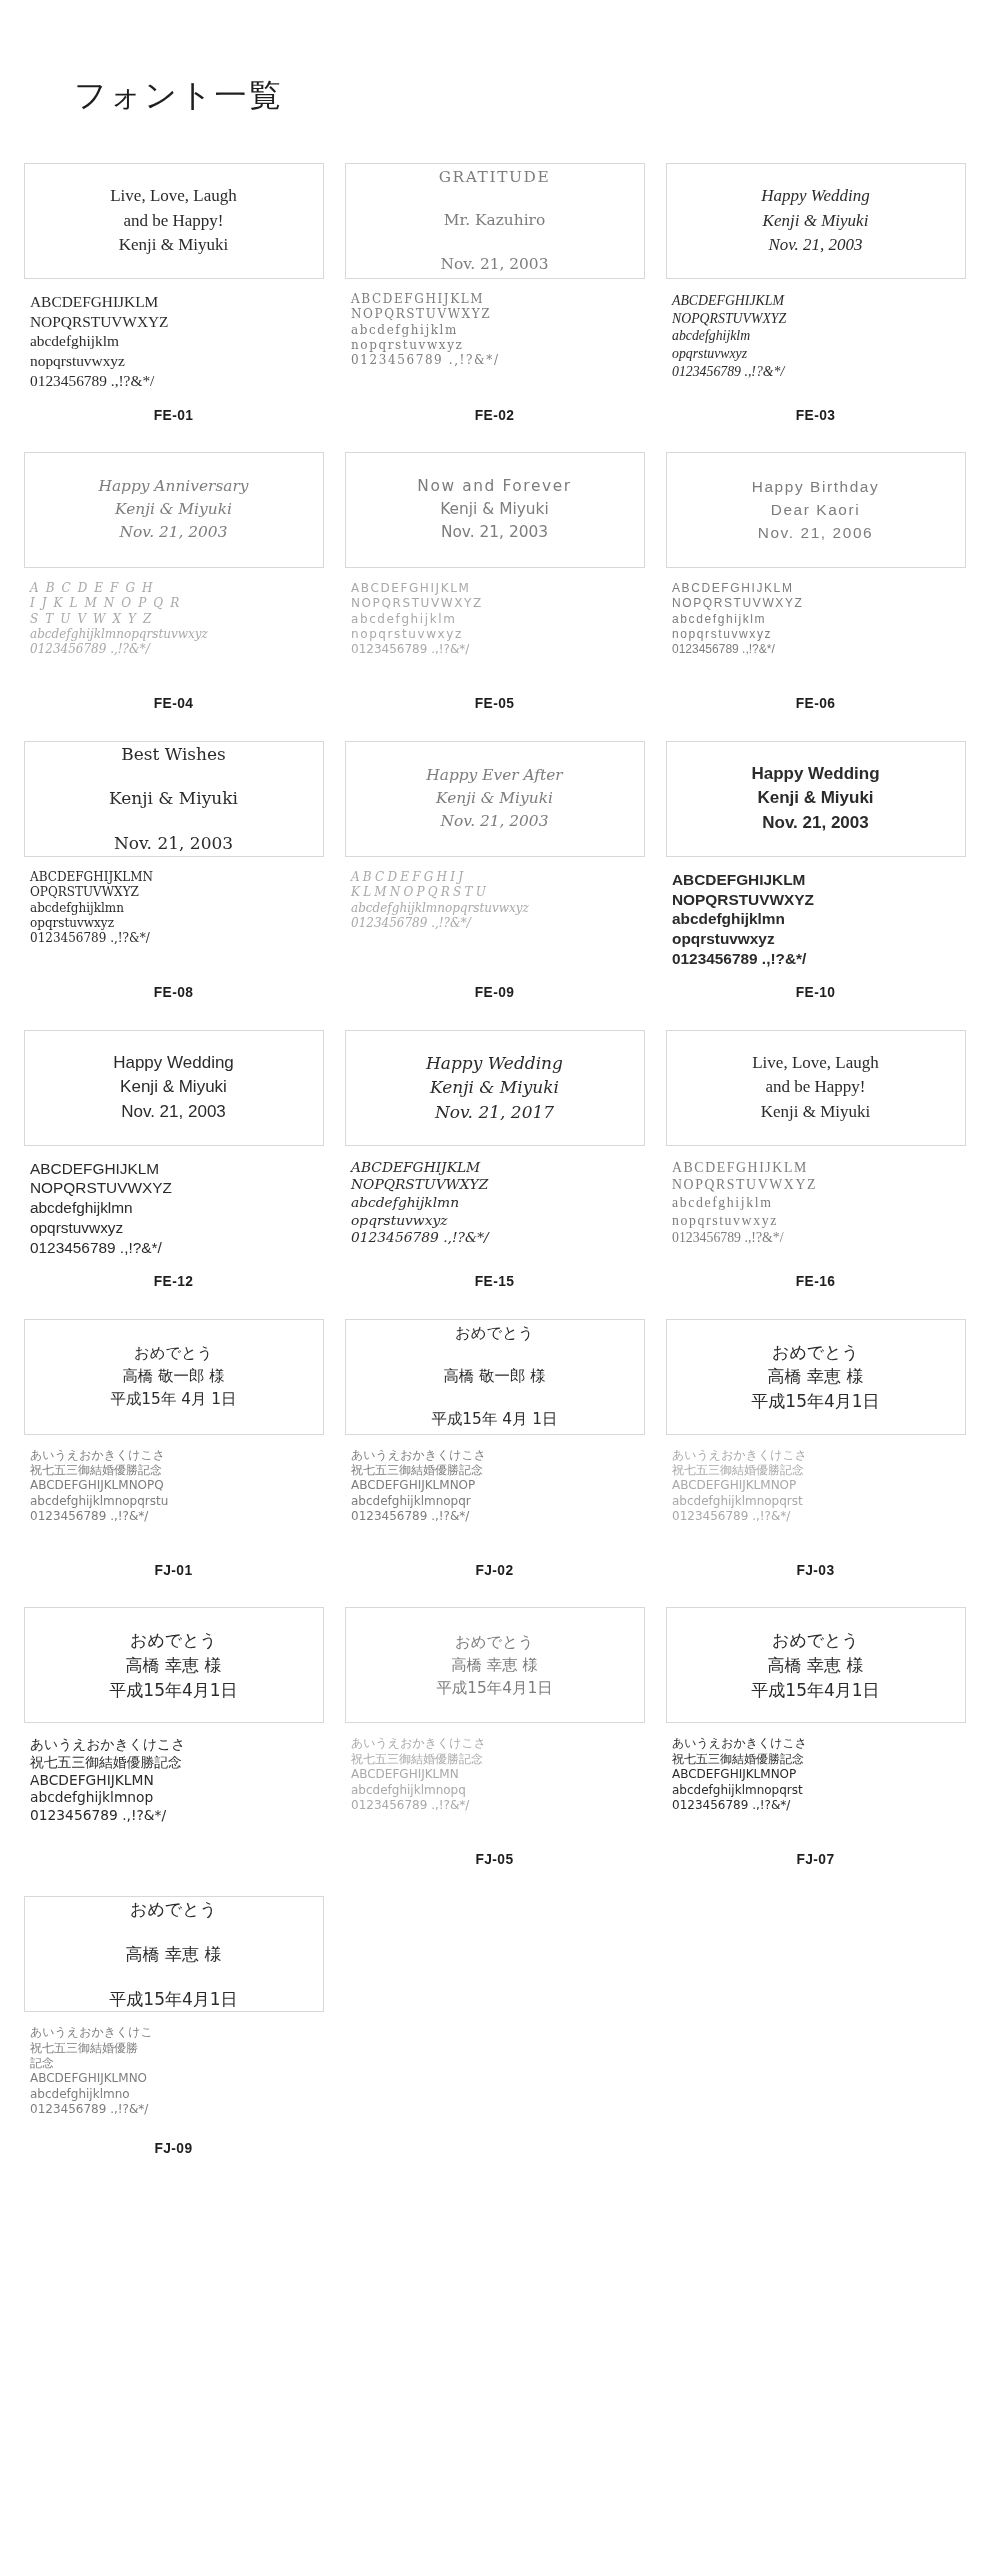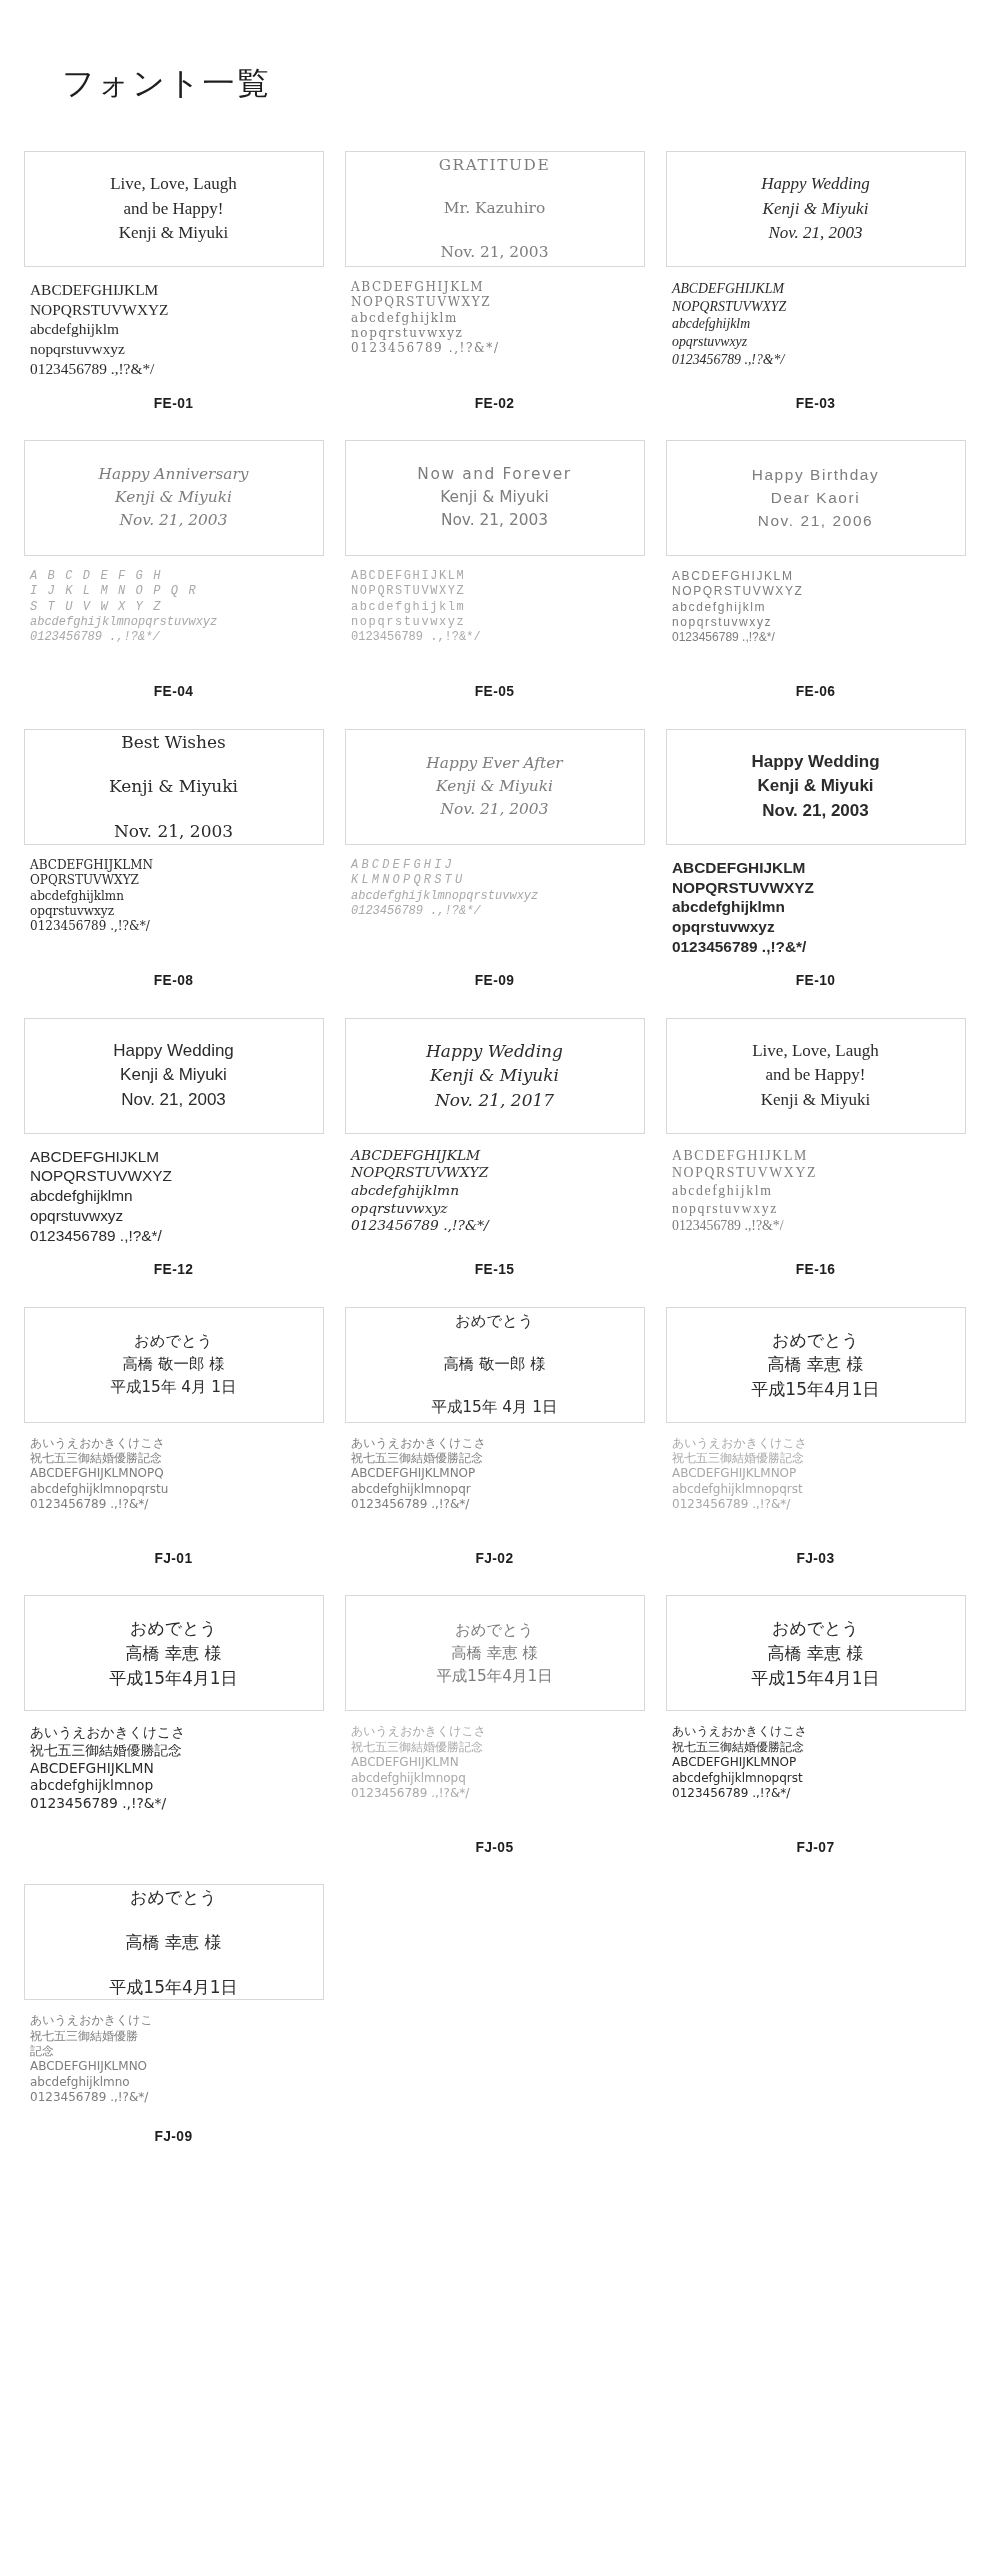--- a/index.html
+++ b/index.html
@@ -10,21 +10,21 @@
   body {
     width: 989px;
     min-height: 2576px;
     font-family: "Liberation Sans", sans-serif;
     color: #2b2b2b;
     -webkit-font-smoothing: antialiased;
   }
   .page {
     width: 989px;
     margin: 0 auto;
-    padding: 4px;
+    padding: 16px;
     box-sizing: border-box;
   }
   .page-title {
     font-family: "DejaVu Sans", sans-serif;
     font-size: 32px;
     font-weight: 400;
     letter-spacing: 2.4px;
     color: #1e1e1e;
     padding: 58px 0 0 58px;
     margin: 0 0 45px 0;
@@ -83,21 +83,21 @@
 
   
   .sty-serif       { font-family: "Liberation Serif", serif; }
   .sty-serif2      { font-family: "DejaVu Serif", serif; gap: 20px; }
   .sty-serif-ital  { font-family: "Liberation Serif", serif; font-style: italic; }
   .sty-serif-ital2 { font-family: "DejaVu Serif", serif; font-style: italic; }
   .sty-sans        { font-family: "Liberation Sans", sans-serif; }
   .sty-sans2       { font-family: "DejaVu Sans", sans-serif; }
   .sty-sans-bold   { font-family: "Liberation Sans", sans-serif; font-weight: 700; }
 
-  .light  { color: #a9a9a9; font-family: Liberation Mono, monospace; }
+  .light  { color: #a9a9a9; }
   .mid    { color: #7d7d7d; }
   .dark   { color: #2b2b2b; }
   .loose  { letter-spacing: 1.6px; }
   .looser { letter-spacing: 3.2px; }
   .s-sample-md  { font-size: 15.4px; line-height: 1.5; }
   .s-sample-lg  { font-size: 17px; line-height: 1.45; }
   .s-charset-sm { font-size: 12px; }
   .s-charset-md { font-size: 13.8px; }
   .s-charset-lg { font-size: 15.4px; }
 

